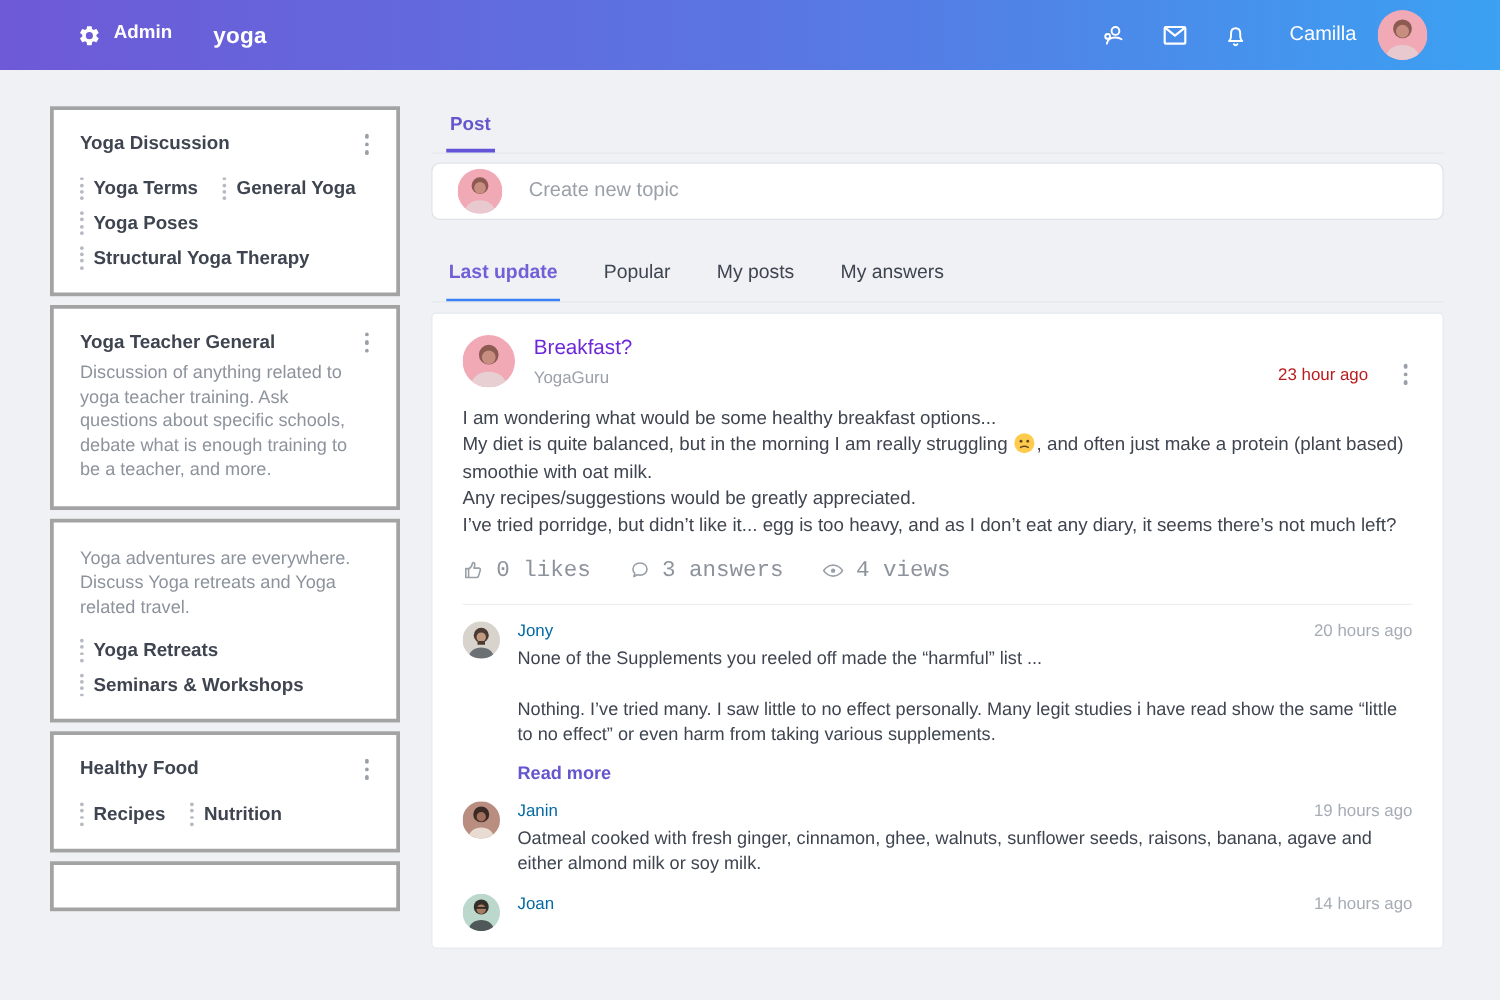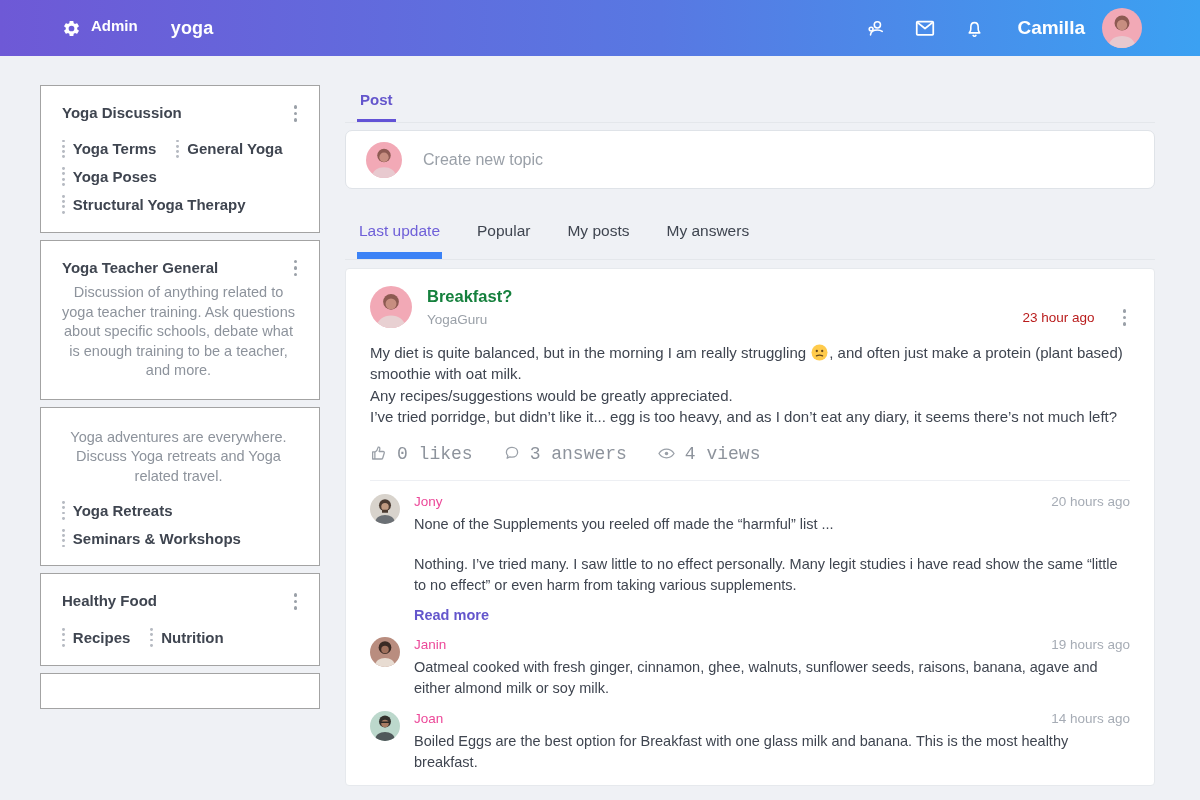--- a/index.html
+++ b/index.html
@@ -9,88 +9,88 @@
 
   
   .topbar { height:56px; background:linear-gradient(90deg,#6e59d6 0%,#5878e2 55%,#3ba1f2 100%);
             display:flex; align-items:center; padding:0 58px 0 60px; color:#fff; }
   .topbar .admin-group { display:flex; align-items:flex-start; gap:9px; }
   .topbar .admin-label { font-size:15px; font-weight:700; }
   .topbar .brand { font-size:18px; font-weight:800; margin-left:33px; letter-spacing:.2px; }
   .topbar .right { margin-left:auto; display:flex; align-items:center; }
   .hicon { width:22px; height:22px; display:inline-flex; align-items:center; justify-content:center; cursor:pointer; }
   .hicon + .hicon { margin-left:27px; }
-  .topbar .user-name { font-size:19px; font-weight:700; margin-left:32px; }
+  .topbar .user-name { font-size:16px; font-weight:400; margin-left:32px; }
   .topbar .avatar { margin-left:17px; }
 
   
   .avatar { border-radius:50%; overflow:hidden; flex:none; display:block; }
   .av-40 { width:40px; height:40px; }
   .av-42 { width:42px; height:42px; }
   .av-36 { width:36px; height:36px; }
   .av-30 { width:30px; height:30px; }
   .avatar svg { width:100%; height:100%; display:block; }
 
   
   .page { display:flex; padding:29px 45px 0 40px; gap:25px; }
   .sidebar { width:280px; flex:none; display:flex; flex-direction:column; gap:7px; }
   .main { flex:1; min-width:0; }
 
   
-  .cat-card { background:#fff; border:1px solid #a3a3a3; padding:16px 18px 18px 21px;text-align:center; }
+  .cat-card { background:#fff; border:3px solid #a3a3a3; padding:16px 18px 18px 21px; }
   .cat-head { display:flex; align-items:flex-start; justify-content:space-between; }
   .cat-title { font-size:15px; font-weight:700; color:#3f4550; padding-top:2px; }
   .kebab { display:flex; flex-direction:column; gap:3px; padding:3px 4px; cursor:pointer; }
   .kebab i { width:3.5px; height:3.5px; border-radius:50%; background:#9aa0a8; display:block; }
   .cat-desc { font-size:14.5px; line-height:19.5px; color:#8d939c; margin-top:4px; padding-right:6px; }
   .cat-items { display:flex; flex-wrap:wrap; column-gap:20px; row-gap:9px; margin-top:15px; }
   .cat-item { display:inline-flex; align-items:center; gap:8px; cursor:pointer; }
   .cat-item .label { font-size:15px; font-weight:700; color:#3f4550; }
   .drag-dots { display:inline-flex; flex-direction:column; gap:2.5px; }
   .drag-dots i { width:2.8px; height:2.8px; border-radius:50%; background:#b6bac2; display:block; }
 
   
   .post-tab-row { border-bottom:1px solid #e4e7eb; padding-left:12px; }
   .post-tab { display:inline-block; font-size:15px; font-weight:700; color:#6456cc;
               padding:6px 3px 11px; border-bottom:3px solid #6353d6; cursor:pointer; }
 
   
   .composer { margin-top:7px; background:#fff; border:1px solid #dfe3e8; border-radius:7px;
-              height:59px; display:flex; align-items:center; padding:0 20px; gap:21px; cursor:text; }
+              height:46px; display:flex; align-items:center; padding:0 20px; gap:21px; cursor:text; }
   .composer .ph { font-size:16px; color:#9aa0a8; }
 
   
   .list-tabs { margin-top:29px; border-bottom:1px solid #e4e7eb; display:flex; gap:33px; padding-left:12px; }
   .ltab { font-size:15.5px; color:#3f4550; padding:4px 2px 12px; cursor:pointer; }
-  .ltab.active { color:#6f60d8; font-weight:400; border-bottom:7px solid #3b82f6; }
+  .ltab.active { color:#6f60d8; font-weight:700; border-bottom:2px solid #3b82f6; }
 
   
   .post-card { margin-top:8px; background:#fff; border:1px solid #e6e9ed; border-radius:4px;
                padding:17px 24px 0; }
   .post-head { display:flex; align-items:flex-start; gap:15px; }
   .post-head .titles { padding-top:1px; }
-  .post-title { font-size:16.5px; font-weight:700; color:#15803d; cursor:pointer; }
+  .post-title { font-size:16.5px; font-weight:400; color:#6d28d9; cursor:pointer; }
   .post-author { font-size:13.5px; color:#9aa0a8; margin-top:6px; }
   .post-meta { margin-left:auto; display:flex; align-items:center; gap:24px; padding-top:20px; }
   .post-time { font-size:13.5px; color:#b91c1c; }
   .post-body { margin-top:13px; font-size:15px; line-height:21.5px; color:#3f4550; }
   .emoji { display:inline-block; width:17px; height:17px; vertical-align:-3px; margin:0 1px; }
   .emoji svg { width:17px; height:17px; display:block; }
 
   .stats-row { display:flex; align-items:center; gap:30px; margin-top:16px; padding-bottom:16px;
                border-bottom:1px solid #edeff3; }
   .stat { display:flex; gap:9px; color:#8d939c; font-size:18px;font-family:Liberation Mono, monospace; }
   .stat svg { display:block; }
 
   
   .answers { padding-top:13px; }
   .answer { display:flex; gap:14px; margin-bottom:13px; }
   .answer .abody { flex:1; min-width:0; }
   .answer .arow { display:flex; align-items:baseline; }
-  .answer .aname { font-size:13.5px; color:#ec4899; }
+  .answer .aname { font-size:13.5px; color:#0369a1; }
   .answer .atime { margin-left:auto; font-size:13.5px; color:#a6acb5; }
   .answer .atext { font-size:14.5px; line-height:20.5px; color:#3f4550; margin-top:5px; }
   .answer .atext + .atext { margin-top:20px; }
   .read-more { display:inline-block; margin-top:12px; font-size:14.5px; font-weight:700; color:#6456cc; cursor:pointer; }
 </style>
 </head>
 <body>
 
 <div class="screen">
 
@@ -309,20 +309,21 @@
             <span class="post-time">23 hour ago</span>
             <span class="kebab">
                 <i></i>
                 <i></i>
                 <i></i>
               </span>
           </div>
         </div>
 
         <div class="post-body">
+          <div>I am wondering what would be some healthy breakfast options...</div>
           <div><span>My diet is quite balanced, but in the morning I am really struggling </span><span class="emoji"><svg viewBox="0 0 17 17">
                   <circle cx="8.5" cy="8.5" r="8" fill="#FFCB4C"></circle>
                   <circle cx="5.8" cy="7" r="1.15" fill="#65471B"></circle>
                   <circle cx="11.2" cy="7" r="1.15" fill="#65471B"></circle>
                   <path d="M5.4 11.9c1.9-1 4.3-1 6.2 0" stroke="#65471B" stroke-width="1.2" fill="none" stroke-linecap="round"></path>
                 </svg></span><span>, and often just make a protein (plant based) smoothie with oat milk.</span></div>
           <div>Any recipes/suggestions would be greatly appreciated.</div>
           <div>I’ve tried porridge, but didn’t like it... egg is too heavy, and as I don’t eat any diary, it seems there’s not much left?</div>
         </div>
 
@@ -397,21 +398,20 @@
                   <circle cx="20" cy="16.5" r="5" fill="#a87c62"></circle>
                   <rect x="13.5" y="14" width="13" height="2" rx="1" fill="#2a2824"></rect>
                   <path d="M6 40c1-8.5 7-12 14-12s13 3.5 14 12z" fill="#50585a"></path>
                 </svg>
             </span>
             <div class="abody">
               <div class="arow">
                 <span class="aname">Joan</span>
                 <span class="atime">14 hours ago</span>
               </div>
-              <div class="atext">Boiled Eggs are the best option for Breakfast with one glass milk and banana. This is the most healthy breakfast.</div>
             </div>
           </div>
         </div>
 
       </article>
 
     </main>
   </div>
 </div>
 

